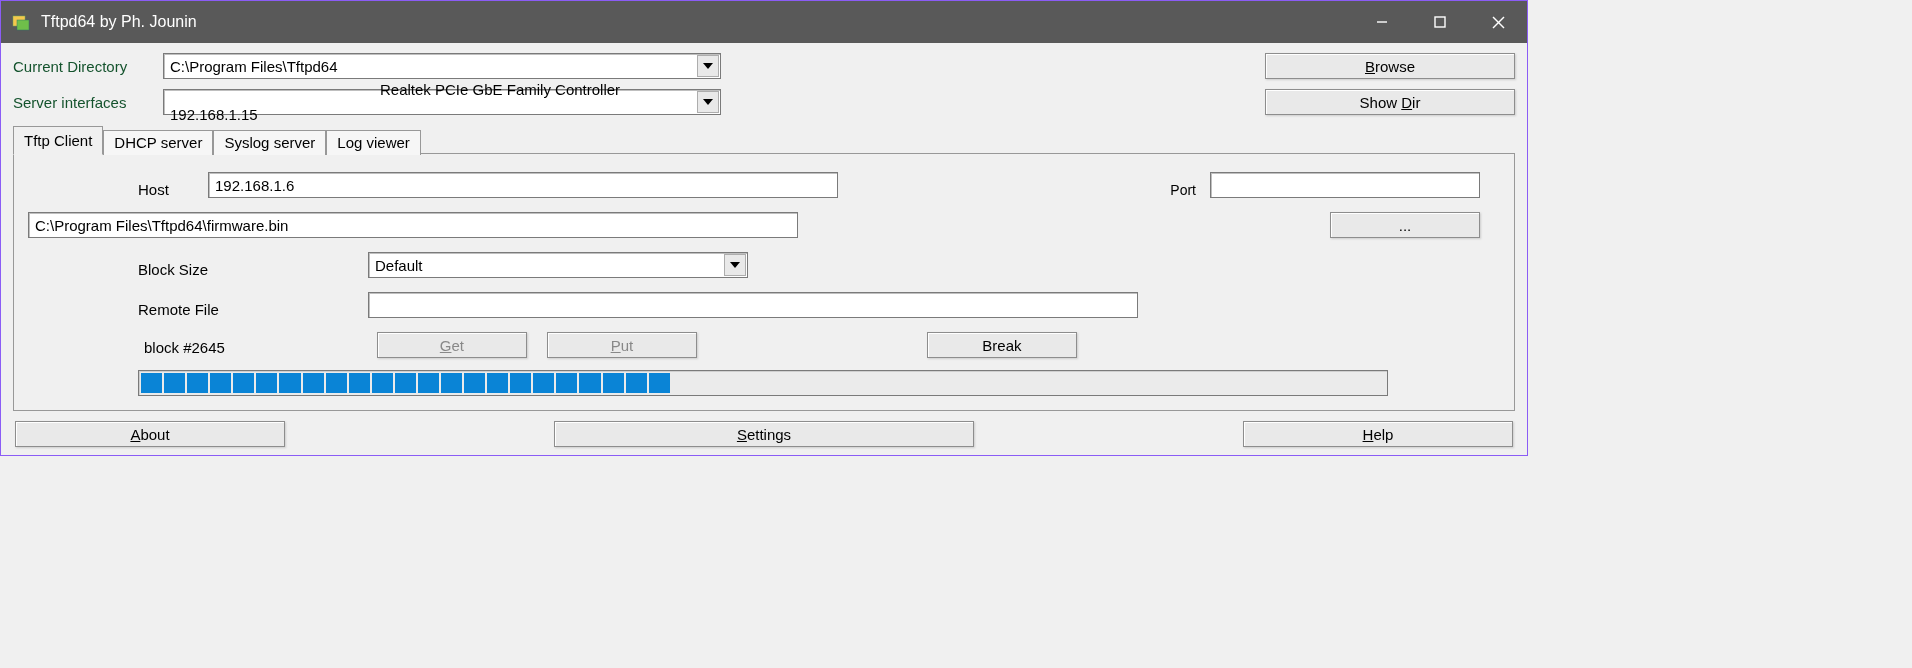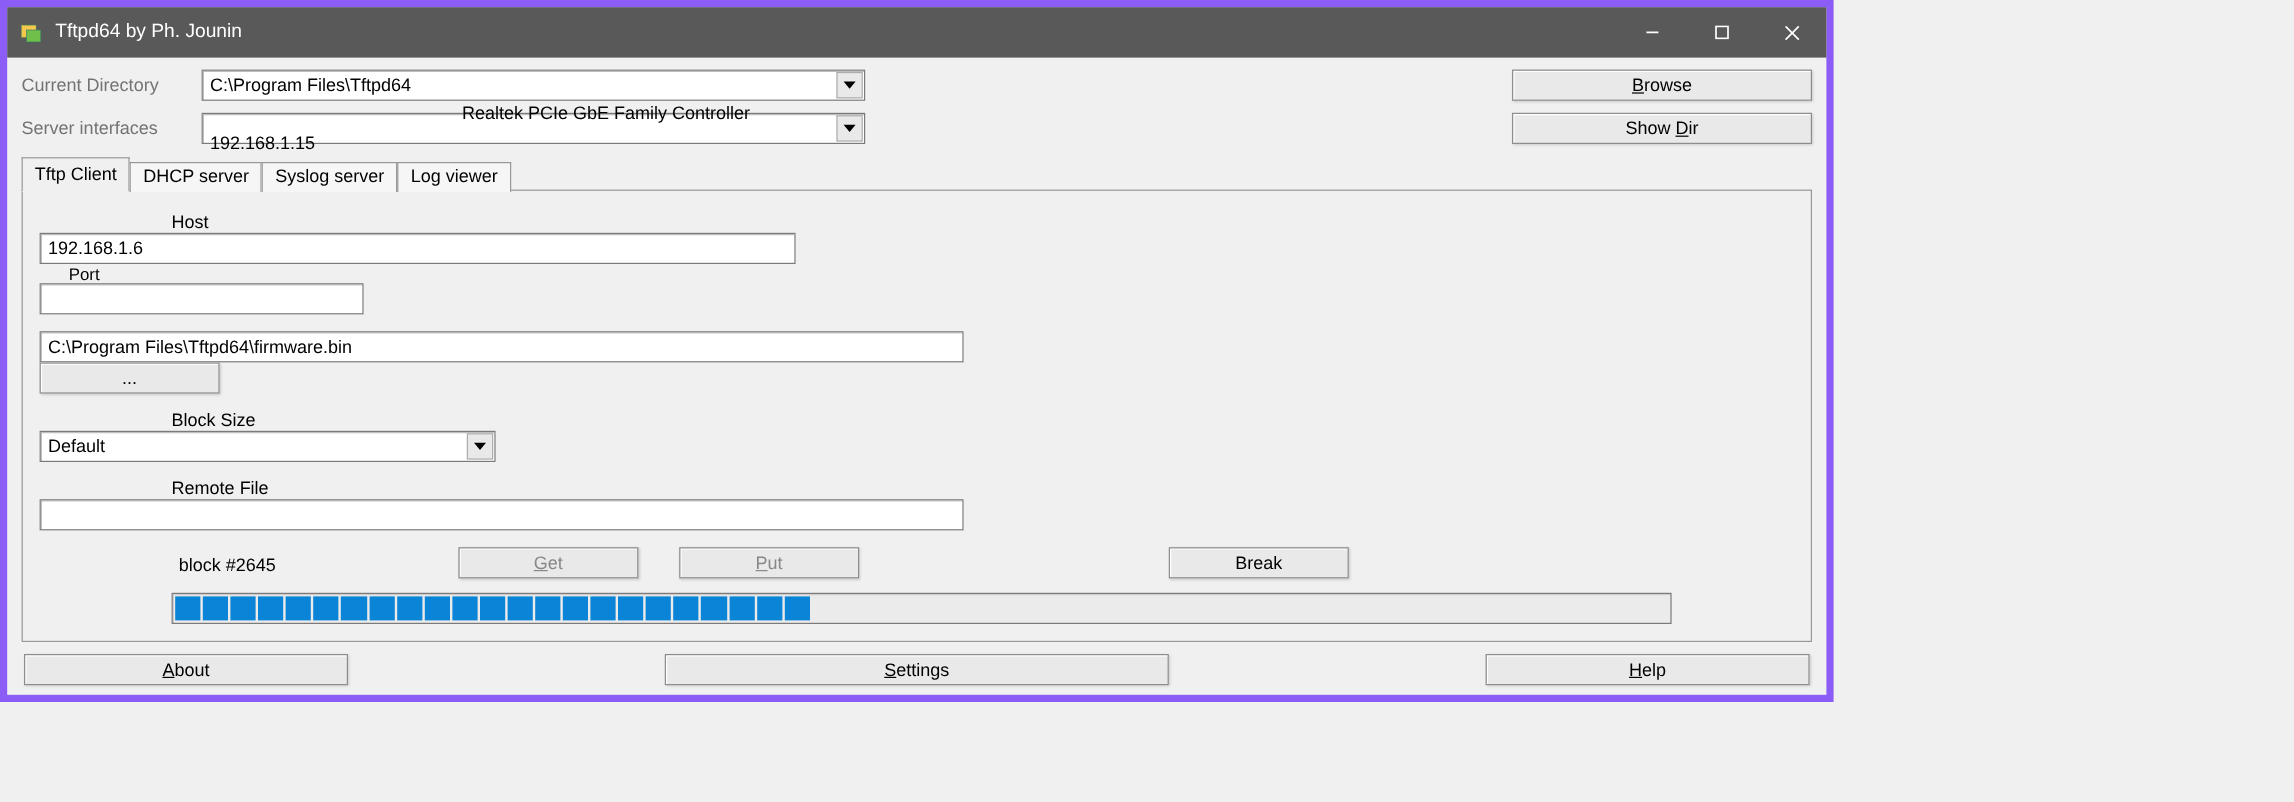--- a/index.html
+++ b/index.html
@@ -4,21 +4,21 @@
 <style>
   * { box-sizing: border-box; }
   html, body {
     margin: 0; padding: 0;
     font-family: "Segoe UI", Tahoma, sans-serif;
     font-size: 14px;
     background: #f0f0f0;
   }
   .window {
     width: 1528px;
-    border: 6px solid #8b5cf6;
+    border: 1px solid #8b5cf6;
     background: #f0f0f0;
     padding-bottom: 4px;
   }
   .titlebar {
     background: #595959;
     color: #fff;
     display: flex;
     align-items: center;
     height: 42px;
     padding-left: 10px;
@@ -42,21 +42,21 @@
   }
 
   .row {
     display:flex;
     align-items:center;
     margin-bottom: 10px;
   }
   .row .lbl {
     width: 150px;
     font-size: 15px;
-    color:#737373;
+    color:#14532d;
   }
 
   .combo, .textbox, .dropdown {
     height: 26px;
     background:#fff;
     border:1px solid #7a7a7a;
     box-shadow: inset 1px 1px 0 #bfbfbf;
     font-size:15px;
     padding: 2px 6px;
     display:flex;
@@ -126,23 +126,22 @@
   .tabpanel {
     border:1px solid #989898;
     padding:18px 14px 14px 14px;
     position:relative;
     z-index:1;
     background:#f0f0f0;
   }
 
   .formrow {
     display:flex;
-    align-items:flex-start;
+    align-items:flex-end;
     margin-bottom:14px;
-    flex-direction:column;
   }
   .formrow .flabel {
     width:220px;
     padding-left:110px;
     font-size:15px;
   }
 
   .progress {
     margin-left:110px;
     margin-top:4px;
@@ -165,21 +164,21 @@
   .status {
     margin-left:116px;
     font-size:15px;
     margin-bottom:4px;
   }
 
   .buttons-row {
     display:flex;
     align-items:center;
     margin-left:330px;
-    gap:34px;
+    gap:20px;
     margin-bottom:8px;
     padding-left:12px;
   }
   .buttons-row .btn { width:150px; }
   .buttons-row .gap-big { width:190px; }
 
   .footer {
     display:flex;
     gap:4px;
     padding:4px 2px 0 2px;

